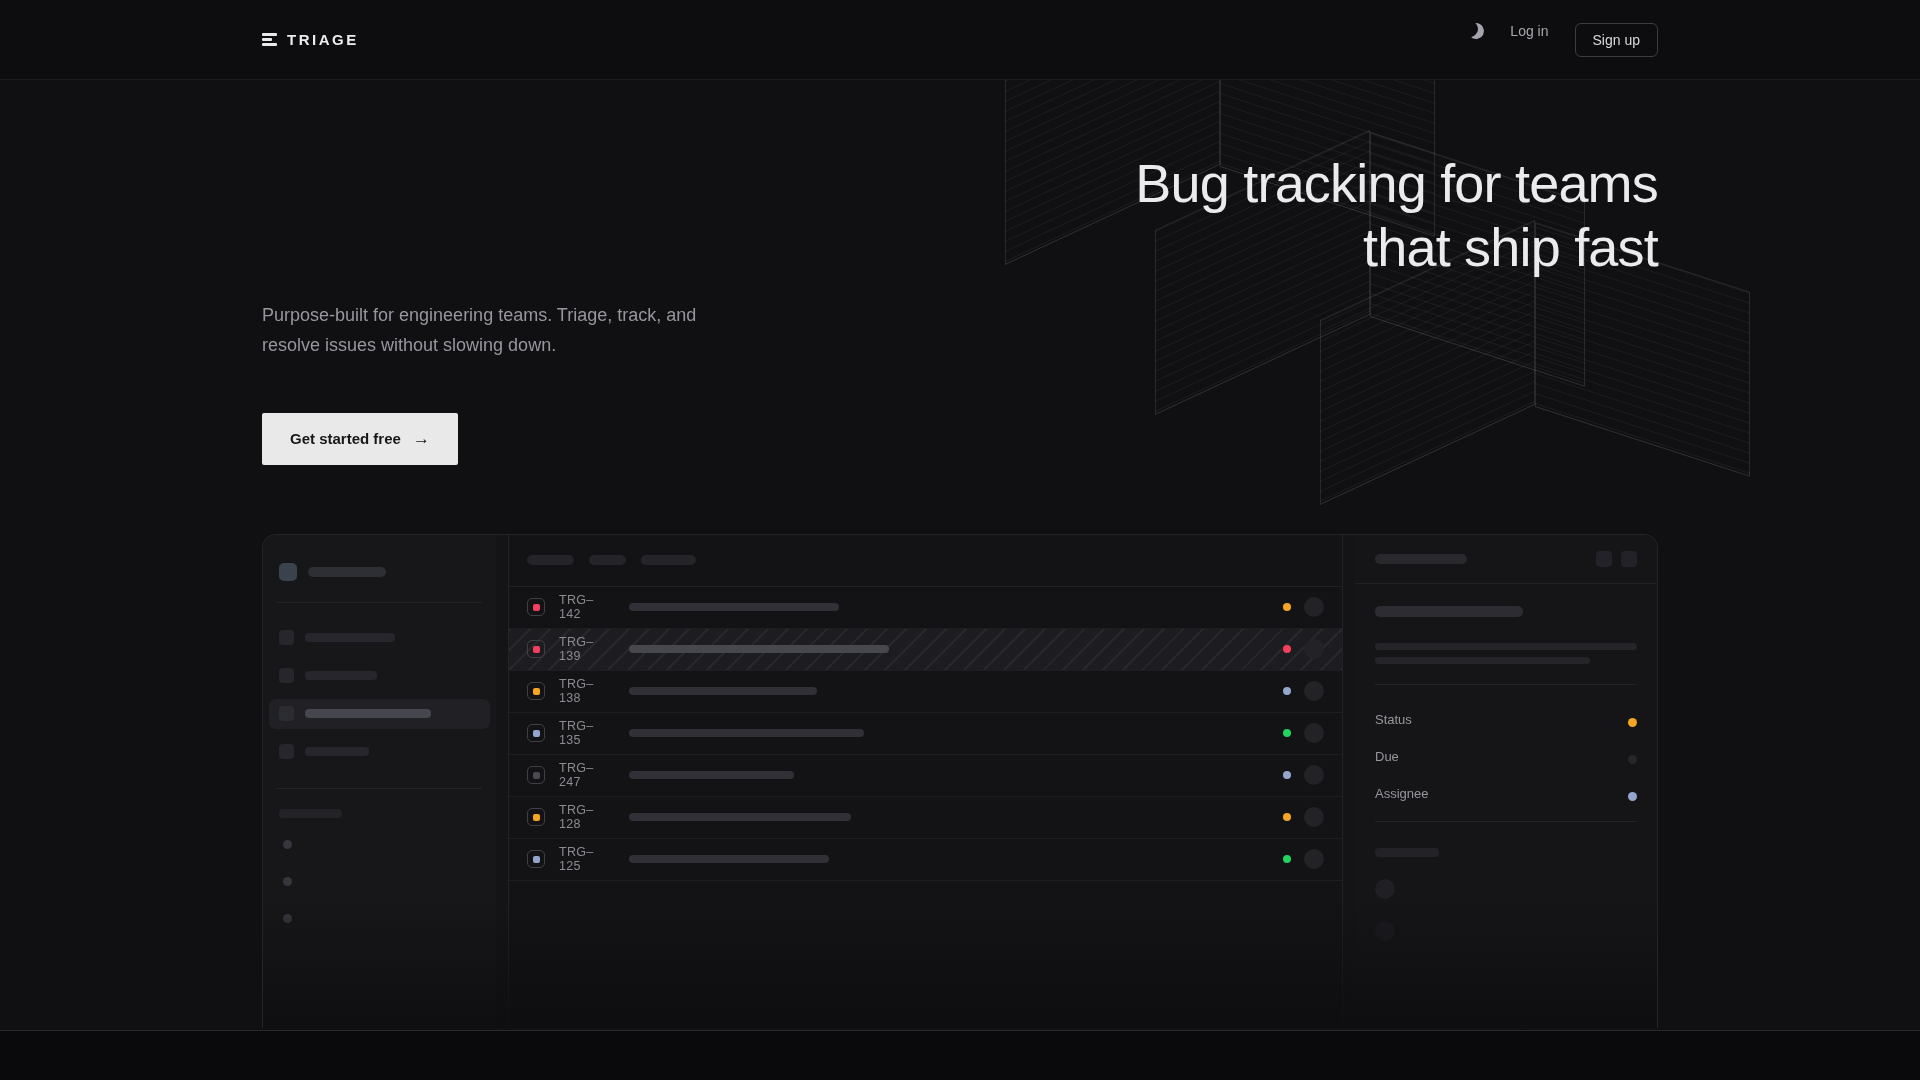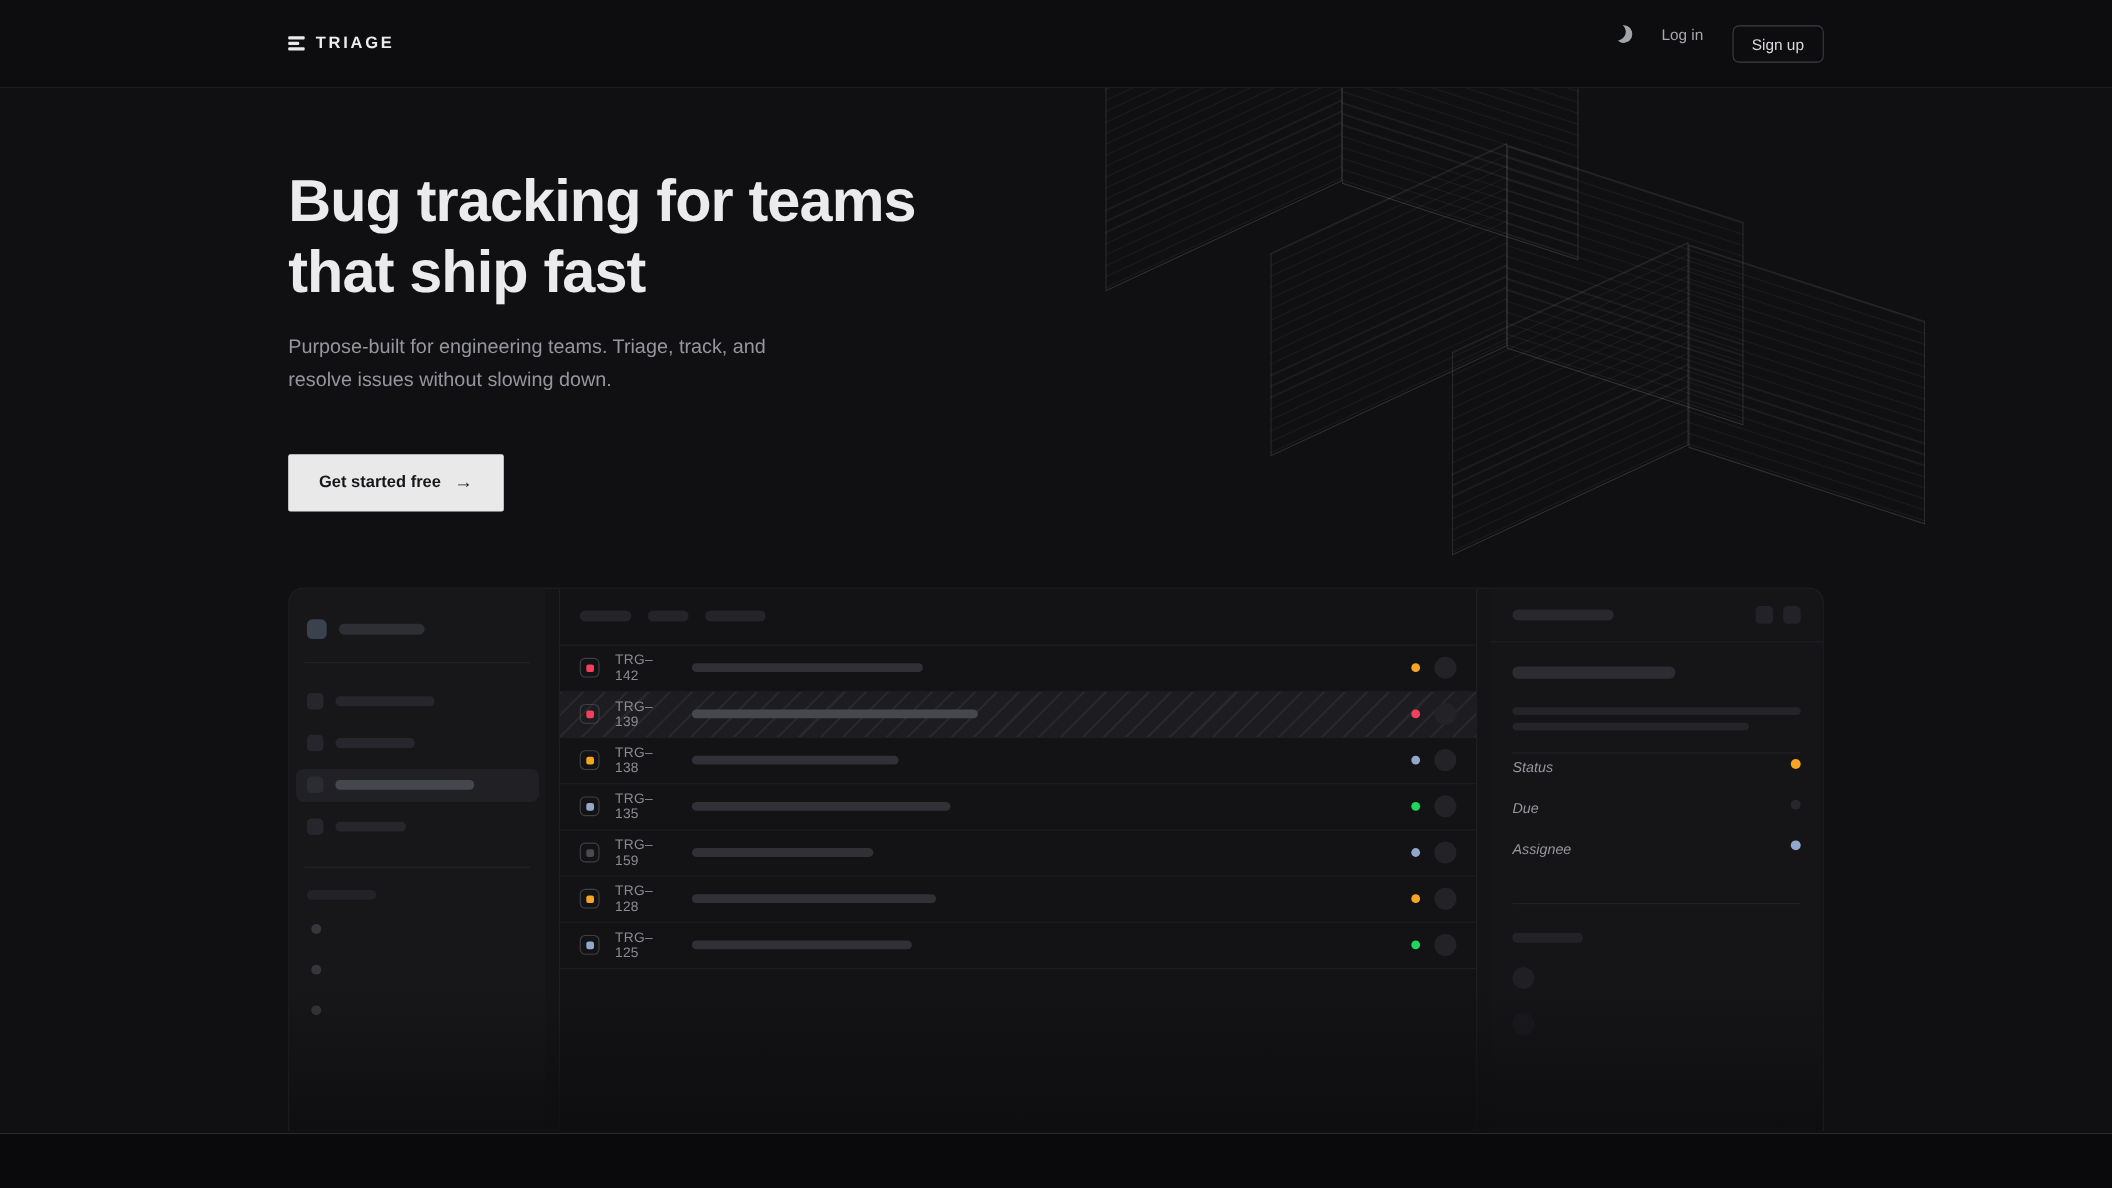--- a/index.html
+++ b/index.html
@@ -20,21 +20,21 @@
   .brand-name { font-size:15px; font-weight:700; letter-spacing:2.5px; color:#ececef; }
   .nav-right { display:flex; align-items:flex-start; gap:26px; }
   .moon { width:16px; height:16px; border-radius:50%; box-shadow:inset -5px -4px 0 0 #a3a3ab; transform:rotate(-20deg); cursor:pointer; }
   .login { font-size:14px; color:#a6a6ad; cursor:pointer; }
   .signup { font-size:14px; color:#d9d9dd; background:transparent; border:1px solid #3c3c42; border-radius:6px; padding:8px 17px; cursor:pointer; }
 
   
   .hero { height:950px; background:#101013; position:relative; overflow:hidden; }
   .hero .container { z-index:2; }
 
-  h1 { margin-top:72px; font-size:54px; line-height:1.18; font-weight:700; letter-spacing:-0.8px; color:#ebebed; }
+  h1 { margin-top:72px; font-size:54px; line-height:1.18; font-weight:400; letter-spacing:-0.8px; color:#ebebed;text-align:right; }
   .subtitle { margin-top:22px; font-size:18px; line-height:1.65; color:#96969e; width:480px; }
   .cta { margin-top:52px; display:inline-flex; align-items:center; gap:12px; height:52px; padding:0 28px;
          background:#e9e9ea; color:#17171a; border:none; border-radius:2px; font-size:15px; font-weight:700;
          font-family:"Liberation Sans", sans-serif; cursor:pointer; }
   .cta .arrow { font-size:17px; font-weight:400; }
 
   
   .deco { position:absolute; inset:0; z-index:1; pointer-events:none; }
   .panel { position:absolute; display:flex; }
   .half { width:215px; height:185px; border:1px solid rgba(255,255,255,0.10);
@@ -88,21 +88,21 @@
   
   .m-detail { background:#151518; padding:0 20px; }
   .d-header { height:49px; display:flex; align-items:center; border-bottom:1px solid #202025; margin:0 -20px; padding:0 20px; }
   .d-header .bar { width:92px; height:10px; background:#28282d; border-radius:5px; }
   .d-header .sp { flex:1; }
   .d-header .btn { width:16px; height:16px; border-radius:4px; background:#222228; margin-left:9px; }
   .d-title { width:148px; height:11px; background:#2c2c32; border-radius:5px; margin-top:22px; }
   .d-line1 { width:100%; height:7px; background:#242429; border-radius:4px; margin-top:26px; }
   .d-line2 { width:215px; height:7px; background:#242429; border-radius:4px; margin-top:7px; }
   .d-div { border:none; border-top:1px solid #232328; margin-top:20px; }
-  .prop-row { height:37px; display:flex; align-items:flex-start; justify-content:space-between;font-style:italic; }
+  .prop-row { height:37px; display:flex; align-items:flex-end; justify-content:space-between; }
   .prop-rows { margin-top:5px; }
   .prop-label { font-size:13px; color:#96969d; }
   .prop-dot { width:9px; height:9px; border-radius:50%; }
   .d-label { width:64px; height:9px; background:#222227; border-radius:4px; margin-top:26px; }
   .d-av { width:20px; height:20px; border-radius:50%; background:#1f1f24; margin-top:22px; }
   .d-av.faded { opacity:0.6; }
 
   
   .footer-band { height:65px; background:#0a0a0c; border-top:1px solid #29292d; }
 </style>
@@ -229,21 +229,21 @@
               <span class="issue-id">TRG–135</span>
               <span class="issue-bar" style="width: 235px;"></span>
               <span class="row-spacer"></span>
               <span class="prio-dot" style="background: rgb(34, 213, 94);"></span>
               <span class="assignee"></span>
             </div>
             <div class="issue-row">
               <span class="status-icon">
                 <i style="background: rgb(74, 75, 82);"></i>
               </span>
-              <span class="issue-id">TRG–159</span>
+              <span class="issue-id">TRG–247</span>
               <span class="issue-bar" style="width: 165px;"></span>
               <span class="row-spacer"></span>
               <span class="prio-dot" style="background: rgb(147, 167, 204);"></span>
               <span class="assignee"></span>
             </div>
             <div class="issue-row">
               <span class="status-icon">
                 <i style="background: rgb(245, 166, 35);"></i>
               </span>
               <span class="issue-id">TRG–128</span>

